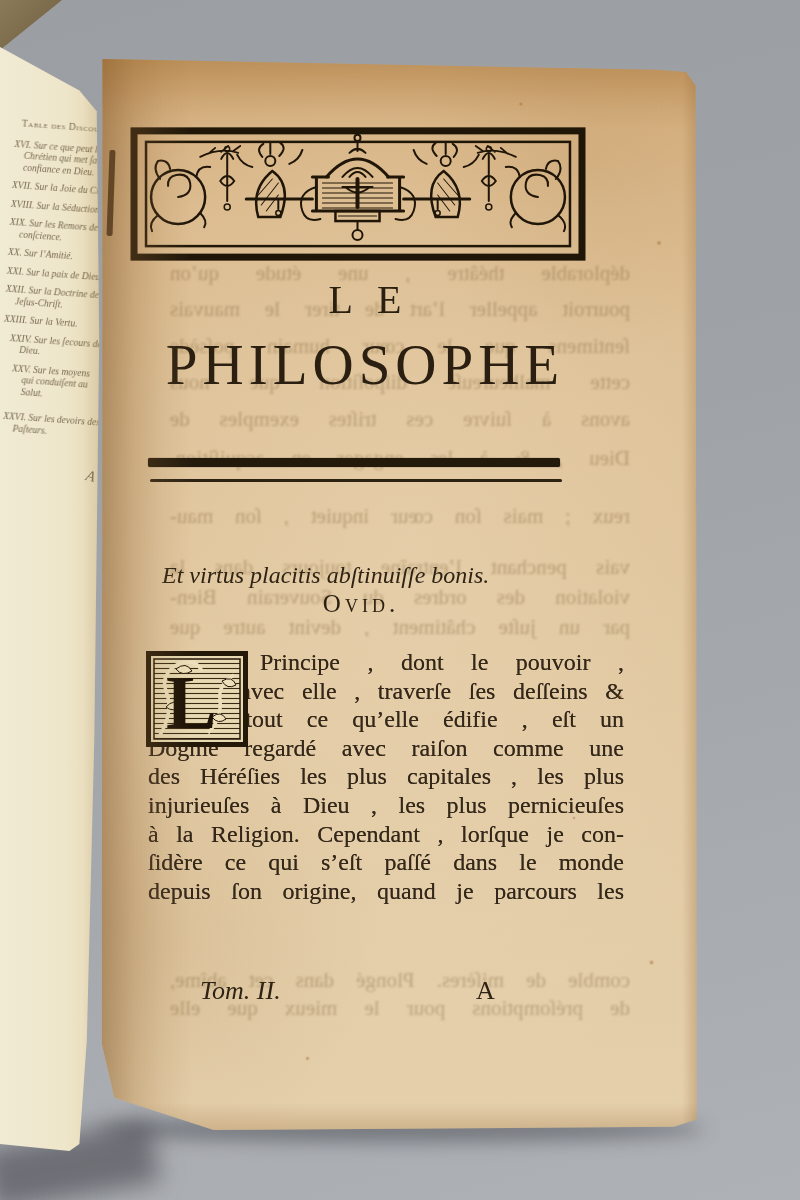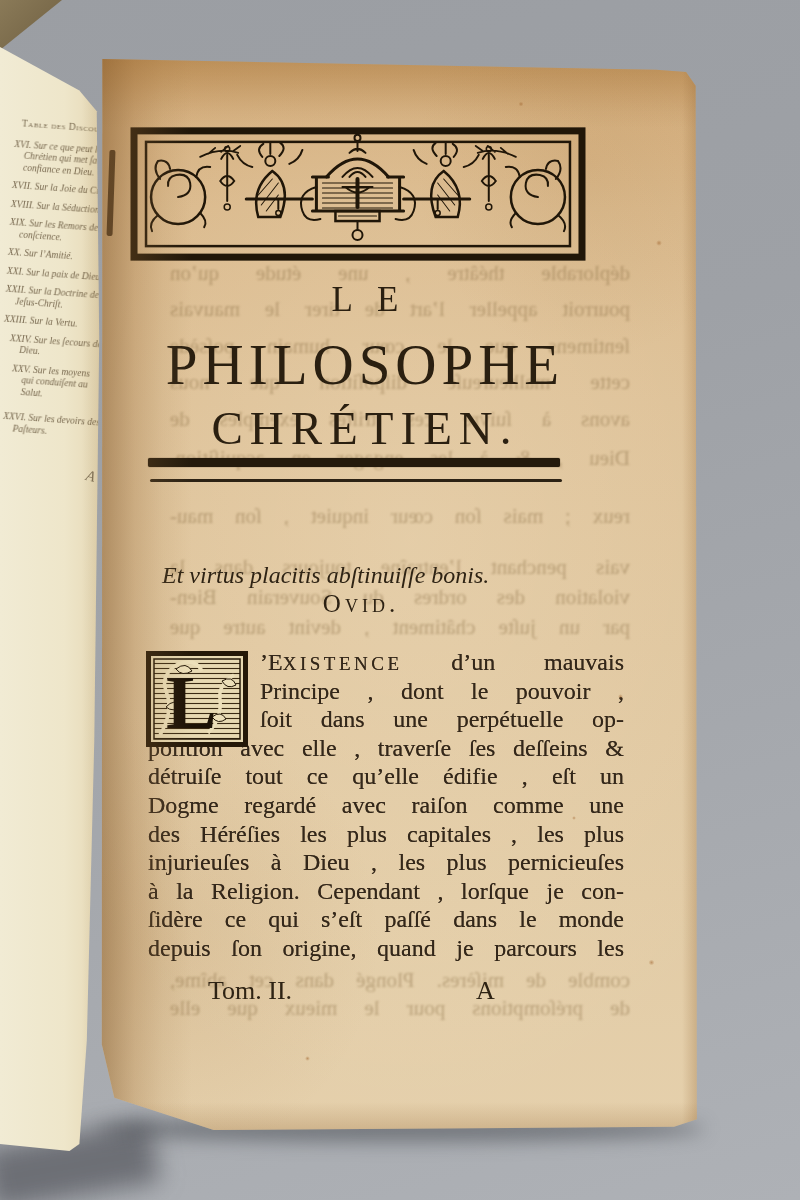--- a/index.html
+++ b/index.html
@@ -54,41 +54,41 @@
   .gutter-bar{position:absolute;left:8px;top:92px;width:6px;height:86px;border-radius:2px;
     background:rgba(40,28,13,.8);transform:rotate(2deg);}
   .fox{position:absolute;border-radius:50%;background:radial-gradient(circle,rgba(160,100,45,.55),rgba(160,100,45,0) 70%);}
   
   .ghost{position:absolute;left:70px;width:460px;font-size:21px;line-height:24px;
     color:rgba(125,98,55,.40);transform:scaleX(-1);filter:blur(1.1px);
     text-align:justify;text-align-last:justify;pointer-events:none;}
   
   .headpiece{position:absolute;left:30px;top:68px;width:456px;height:136px;}
   .title-block{position:absolute;left:18px;top:222px;width:494px;text-align:center;}
-  .t-le{font-size:35px;letter-spacing:24px;text-indent:24px;line-height:40px;
+  .t-le{font-size:40px;letter-spacing:24px;text-indent:24px;line-height:40px;
     color:#2a1f10;margin-bottom:14px;}
   .t-philosophe{font-size:57px;letter-spacing:5px;line-height:62px;color:#2a1f10;margin-bottom:4px;}
   .t-chretien{font-size:47px;letter-spacing:7px;line-height:56px;color:#2a1f10;}
   .rule-thick{position:absolute;left:48px;top:400px;width:412px;height:9px;background:#241a0c;
     box-shadow:0 0 1px #241a0c;border-radius:2px;}
   .rule-thin{position:absolute;left:50px;top:421px;width:412px;height:3px;background:#2c2214;border-radius:2px;}
   .heading{position:absolute;left:18px;top:450px;width:474px;text-align:center;
     font-size:30px;letter-spacing:3px;color:#2b2012;}
   .epigraph{position:absolute;left:62px;top:504px;width:420px;font-style:italic;
     font-size:24px;color:#2e2314;}
   .epigraph-attr{position:absolute;left:62px;top:532px;width:398px;text-align:center;
     font-variant:small-caps;font-size:25px;letter-spacing:4px;color:#2b2012;}
   .para{position:absolute;left:48px;top:590px;width:476px;font-size:24px;color:#33271a;}
   .bl{height:28.6px;line-height:28.6px;text-align:justify;text-align-last:justify;
     white-space:nowrap;text-shadow:0 0 .4px rgba(45,32,16,.7);}
   .bl.indent{padding-left:112px;}
   .cap-box{position:absolute;left:-2px;top:3px;width:102px;height:96px;}
   .sc-open{font-size:19px;letter-spacing:3.5px;}
   .footer-line{position:absolute;left:48px;top:918px;width:476px;height:30px;font-size:26px;color:#2e2314;}
-  .vol{position:absolute;left:60px;top:0;}
+  .vol{position:absolute;left:52px;top:0;font-style:italic;}
   .sig{position:absolute;left:328px;top:0;}
 </style>
 </head>
 <body>
 
 <div class="photo">
 
   <div class="cover-corner"></div>
   <div class="shadow-main"></div>
   <div class="shadow-left"></div>
@@ -173,21 +173,20 @@
         <circle cx="407" cy="70" r="27" stroke-width="2.5"></circle>
         <path d="M407 70 q-14 -2 -12 -14 q2 -10 14 -8 q9 2 8 11" stroke-width="2"></path>
         <path d="M425 52 q8 -10 2 -18 q-10 -2 -12 8 M389 50 q-2 -12 -14 -10 M427 88 q10 8 6 16 M385 86 q-8 8 -4 14" stroke-width="2"></path>
         <path d="M385 30 q-20 -10 -38 -4 M377 27 l-7 -6 M364 25 l-7 -6 M352 24 l-7 -5" stroke-width="1.8"></path>
       </g>
     </svg>
 
     <div class="title-block">
       <div class="t-le">LE</div>
       <div class="t-philosophe">PHILOSOPHE</div>
-      <div class="t-chretien">CHRÉTIEN.</div>
     </div>
 
     <div class="rule-thick"></div>
     <div class="rule-thin"></div>
 
 
     <div class="epigraph">Et virtus placitis abſtinuiſſe bonis.</div>
     <div class="epigraph-attr">Ovid.</div>
 
     <div class="para">
@@ -196,23 +195,21 @@
           <pattern id="hx" width="5" height="5" patternUnits="userSpaceOnUse">
             <path d="M0 2.5 H5" stroke="#3a2a12" stroke-width="1.1"></path>
           </pattern>
         </defs>
         <rect x="2.5" y="2.5" width="97" height="91" fill="#e7d9b2" stroke="#241808" stroke-width="5"></rect>
         <rect x="8" y="8" width="86" height="80" fill="url(#hx)" stroke="#241808" stroke-width="1.5"></rect>
         <path d="M14 84 Q28 60 20 40 Q14 24 32 13 Q50 7 56 20 M62 82 Q76 68 74 48 Q72 34 88 24" stroke="#ecdfb9" stroke-width="3.5" fill="none"></path>
         <path d="M30 18 q10 -8 16 2 q-10 6 -16 -2 Z M76 30 q10 -6 14 4 q-9 5 -14 -4 Z M20 56 q8 -9 15 -1 q-8 7 -15 1 Z M66 66 q9 -7 14 2 q-8 6 -14 -2 Z" fill="#ecdfb9" stroke="#241808" stroke-width="1"></path>
         <text x="20" y="77" font-family="Liberation Serif, DejaVu Serif, serif" font-size="76" font-weight="bold" fill="#1c1206">L</text>
       </svg>
-      <div class="bl indent"><span>’E</span><span class="sc-open">XISTENCE</span> <span>d’un mauvais</span></div>
       <div class="bl indent">Principe , dont le pouvoir ,</div>
-      <div class="bl indent">ſoit dans une perpétuelle op-</div>
       <div class="bl">poſition avec elle , traverſe ſes deſſeins &amp;</div>
       <div class="bl">détruiſe tout ce qu’elle édifie , eſt un</div>
       <div class="bl">Dogme regardé avec raiſon comme une</div>
       <div class="bl">des Héréſies les plus capitales , les plus</div>
       <div class="bl">injurieuſes à Dieu , les plus pernicieuſes</div>
       <div class="bl">à la Religion. Cependant , lorſque je con-</div>
       <div class="bl">ſidère ce qui s’eſt paſſé dans le monde</div>
       <div class="bl">depuis ſon origine, quand je parcours les</div>
     </div>
 

